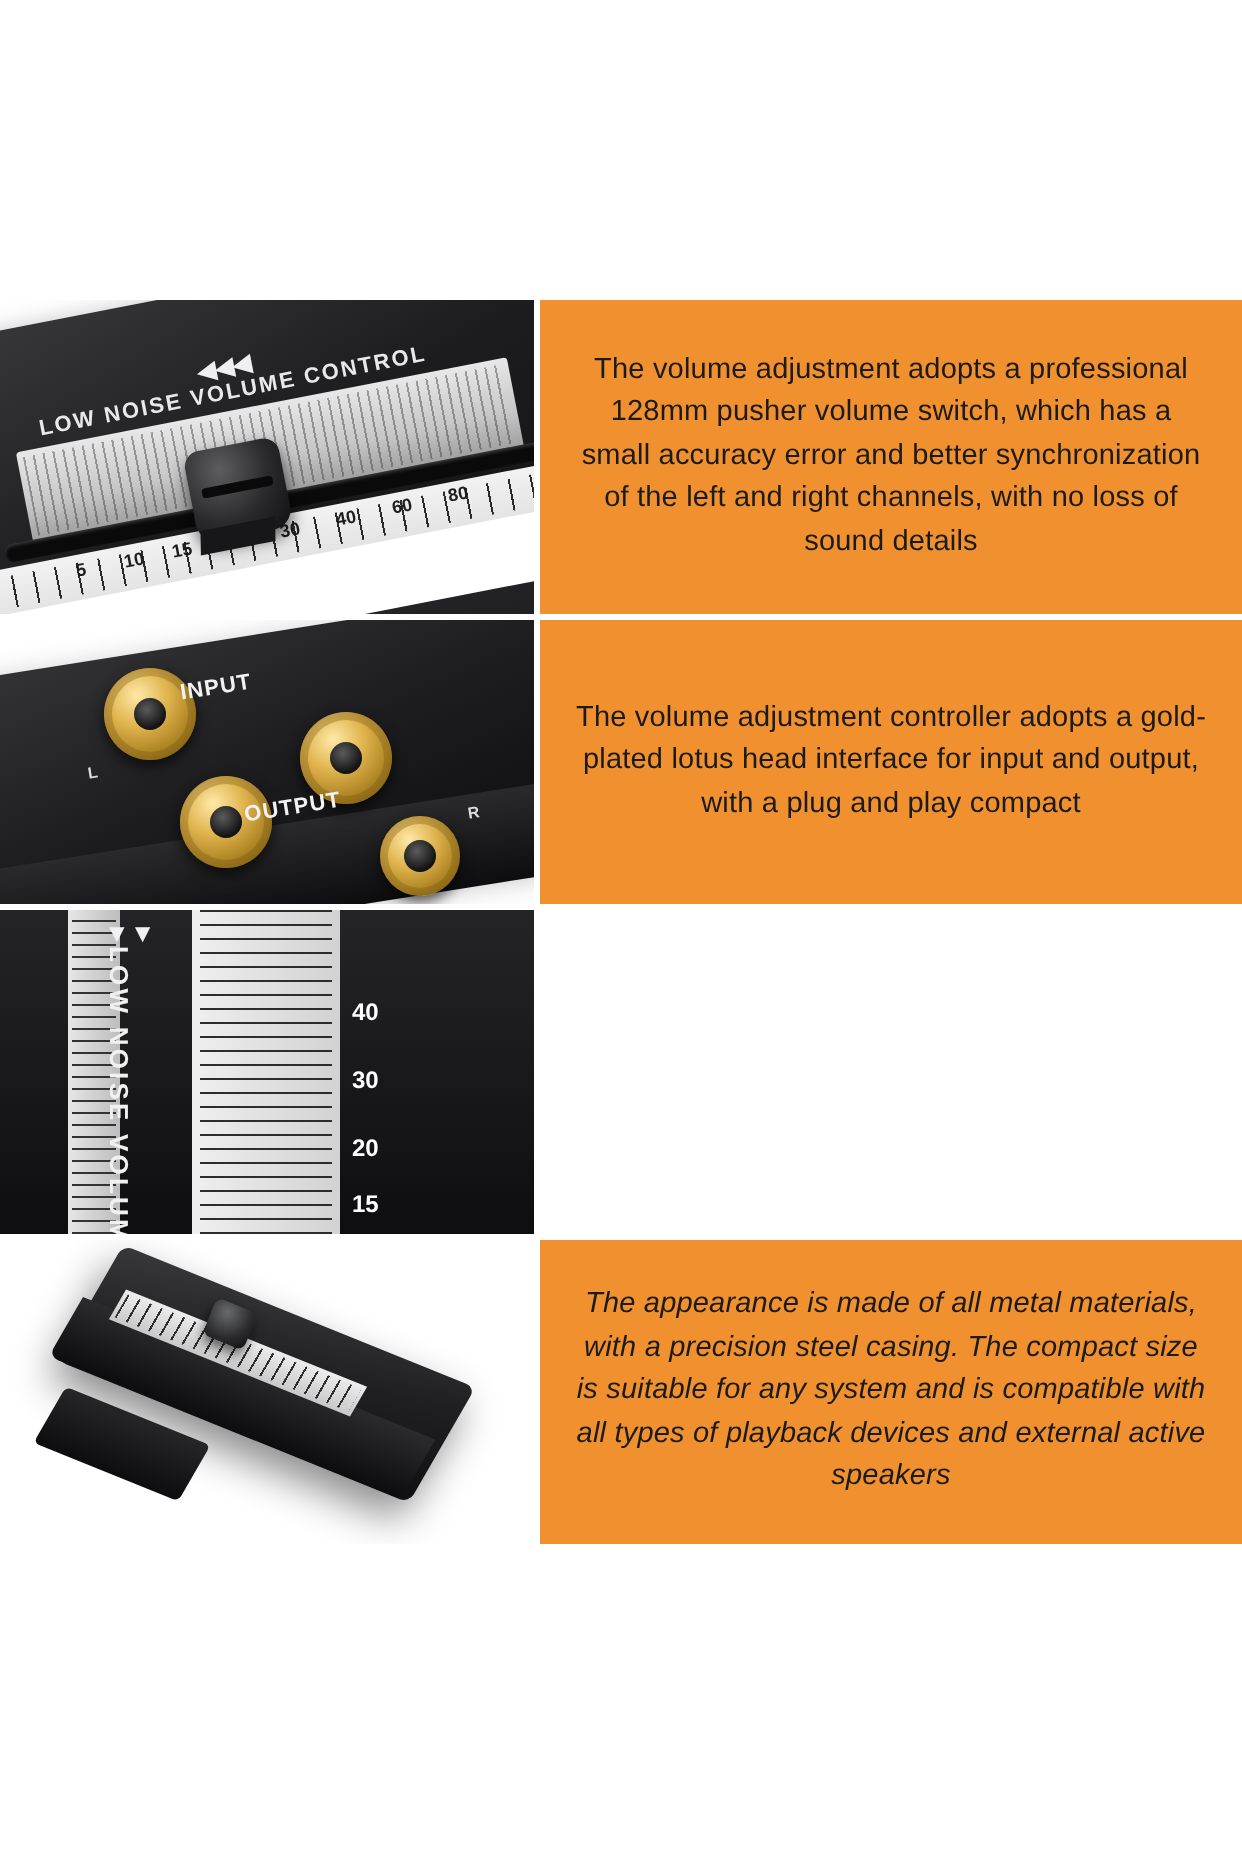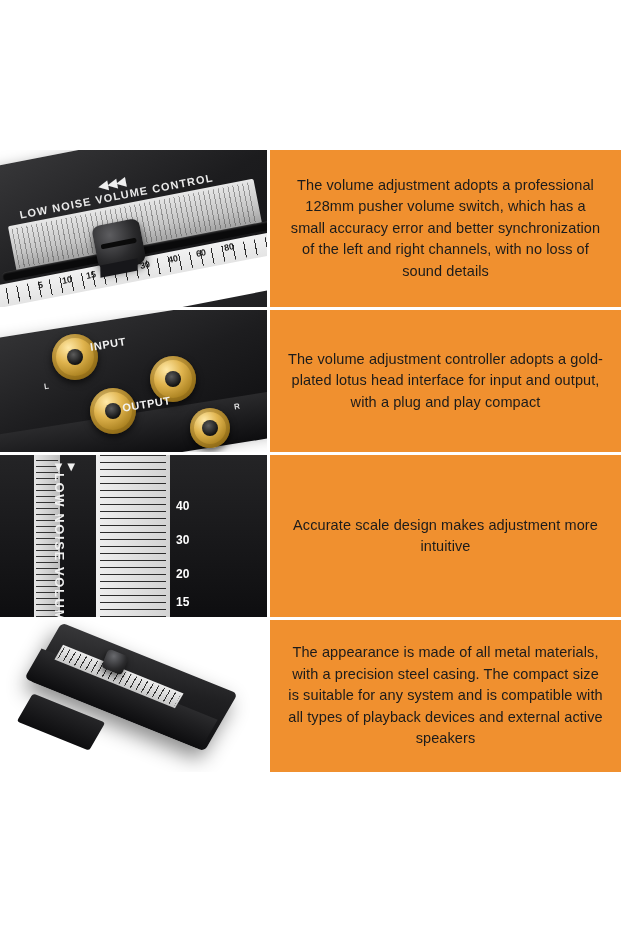--- a/index.html
+++ b/index.html
@@ -32,21 +32,21 @@
     display: flex;
     flex-direction: row;
     width: 100%;
     border-bottom: 3px solid #ffffff;
     box-sizing: border-box;
   }
   .feature-row:last-child { border-bottom: none; }
   .row-1 { height: 160px; }
   .row-2 { height: 145px; }
   .row-3 { height: 165px; }
-  .row-4 { height: 152px; }
+  .row-4 { height: 152px; font-style: italic; }
 
   .photo-cell {
     width: 270px;
     flex: 0 0 270px;
     position: relative;
     overflow: hidden;
     background: #ffffff;
     border-right: 3px solid #ffffff;
     box-sizing: border-box;
   }
@@ -439,23 +439,20 @@
           <div class="band2"></div>
           <div class="band"></div>
           <div class="arrows">▼▼</div>
           <div class="vtext">LOW NOISE VOLUME</div>
           <div class="sn" style="top:44px;">40</div>
           <div class="sn" style="top:78px;">30</div>
           <div class="sn" style="top:112px;">20</div>
           <div class="sn" style="top:140px;">15</div>
         </div>
       </div>
-      <div class="text-cell">
-        <p>Accurate scale design makes adjustment more intuitive</p>
-      </div>
     </div>
 
     <div class="feature-row row-4">
       <div class="photo-cell">
         <div class="p4">
           <div class="unit"></div>
           <div class="unit-side"></div>
           <div class="unit-scale"></div>
           <div class="unit-knob"></div>
           <div class="unit-bot"></div>

